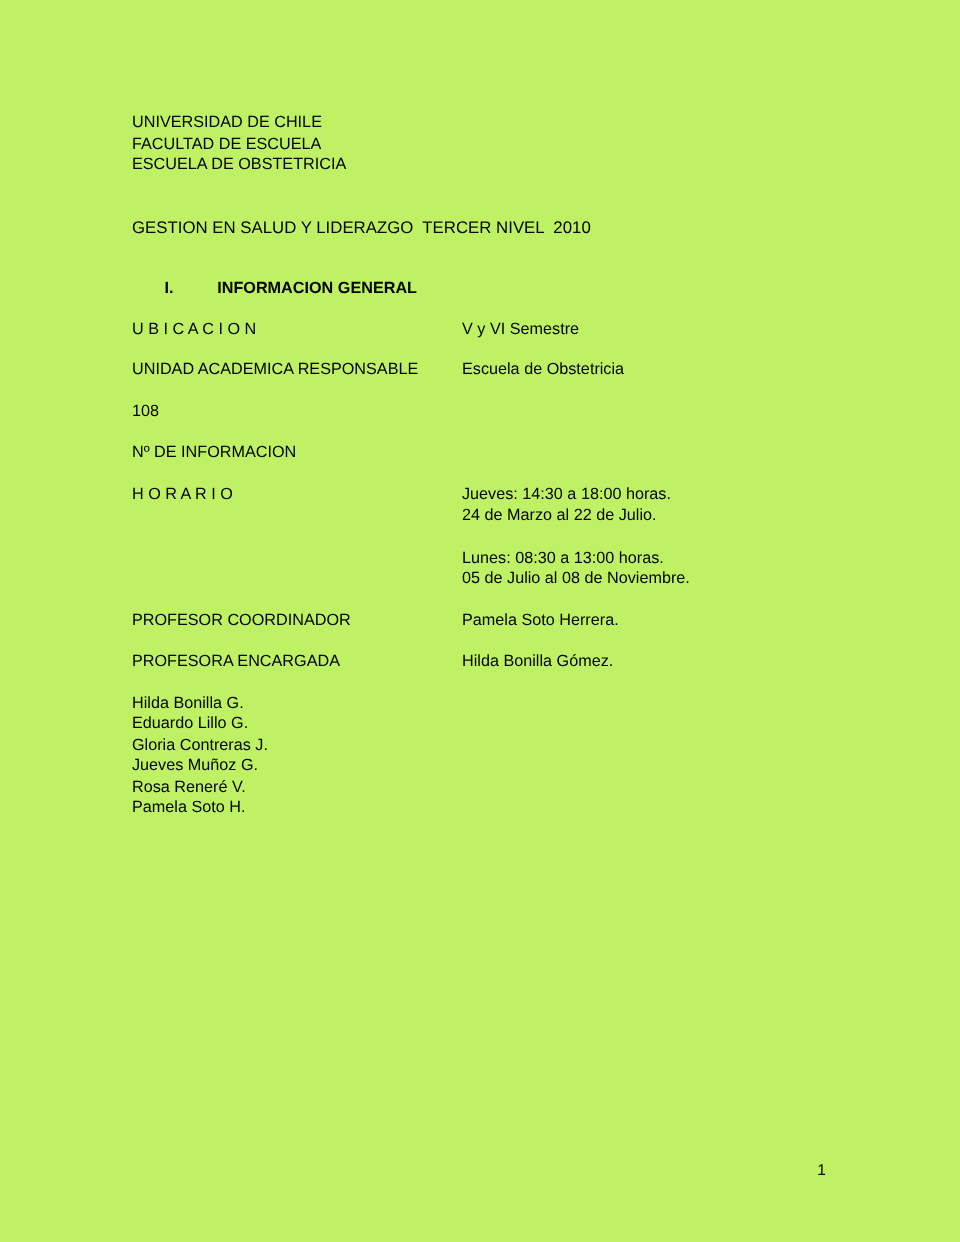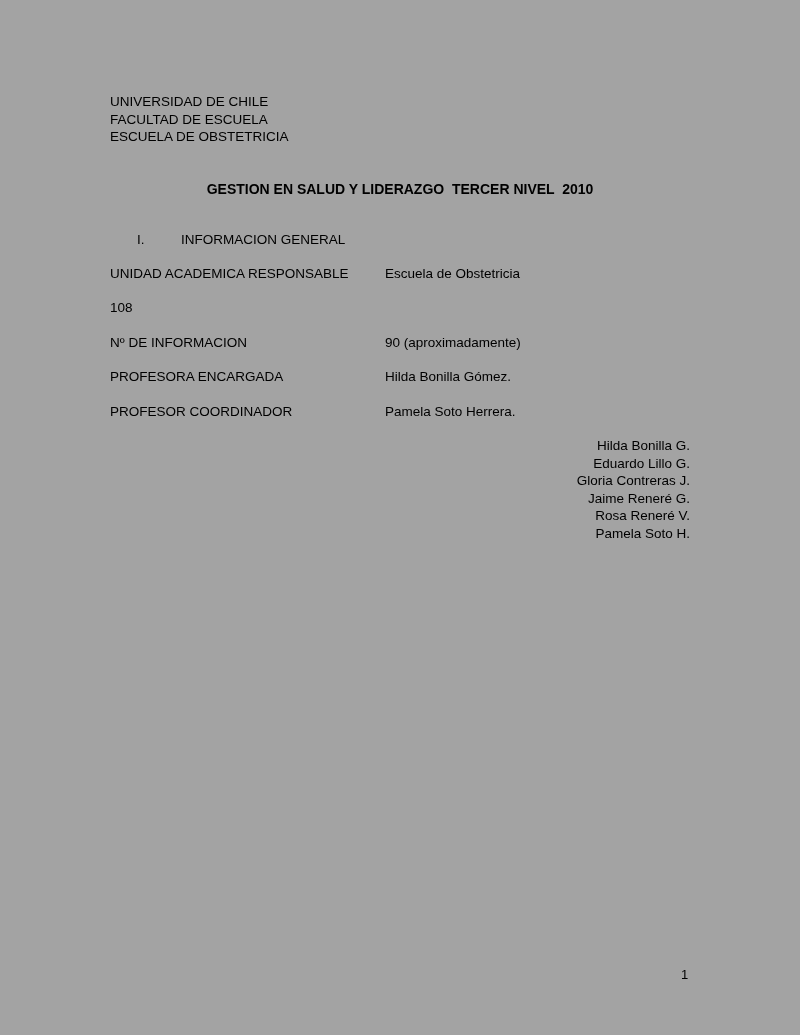--- a/index.html
+++ b/index.html
@@ -14,38 +14,37 @@
     font-family: "Liberation Sans", sans-serif;
     font-size: 13.5px;
     -webkit-font-smoothing: antialiased;
   }
   .page {
     position: relative;
     width: 800px;
     height: 1035px;
     box-sizing: border-box;
     padding: 93px 110px 0 110px;
-    background: #a3a3a3;
+    background: #bef264;
     overflow: hidden;
   }
   .letterhead .lh-line {
     line-height: 17.5px;
     white-space: pre;
   }
   .doc-title {
     margin-top: 34px;
-    text-align: center;
-    font-weight: bold;
+    font-weight: normal;
     font-size: 14px;
     line-height: 18px;
     white-space: pre;
   }
   .section-heading {
     margin-top: 33px;
-    font-weight: normal;
+    font-weight: bold;
     font-size: 13.5px;
     line-height: 17.5px;
   }
   .section-num {
     display: inline-block;
     margin-left: 27px;
     width: 44px;
   }
   .info-rows {
     margin-top: 16.5px;
@@ -65,21 +64,20 @@
     flex: 1;
   }
   .schedule-block {
     line-height: 17.5px;
   }
   .schedule-block.first {
     margin-bottom: 18px;
   }
   .participants div {
     line-height: 17.5px;
-    text-align: right;
   }
   .page-number {
     position: absolute;
     left: 681px;
     top: 967px;
     font-size: 13px;
     line-height: 16px;
   }
 </style>
 </head>
@@ -94,52 +92,68 @@
   </div>
 
   <div class="doc-title">GESTION EN SALUD Y LIDERAZGO  TERCER NIVEL  2010</div>
 
   <div class="section-heading">
     <span class="section-num">I.</span><span>INFORMACION GENERAL</span>
   </div>
 
   <div class="info-rows">
 
+    <div class="info-row">
+      <div class="info-label">U B I C A C I O N</div>
+      <div class="info-value">V y VI Semestre</div>
+    </div>
 
     <div class="info-row">
       <div class="info-label">UNIDAD ACADEMICA RESPONSABLE</div>
       <div class="info-value">Escuela de Obstetricia</div>
     </div>
 
     <div class="info-row">
       <div class="info-value">108</div>
     </div>
 
     <div class="info-row">
       <div class="info-label">Nº DE INFORMACION</div>
-      <div class="info-value">90 (aproximadamente)</div>
     </div>
 
-
     <div class="info-row">
-      <div class="info-label">PROFESORA ENCARGADA</div>
-      <div class="info-value">Hilda Bonilla Gómez.</div>
+      <div class="info-label">H O R A R I O</div>
+      <div class="info-value">
+        <div class="schedule-block first">
+          <div>Jueves: 14:30 a 18:00 horas.</div>
+          <div>24 de Marzo al 22 de Julio.</div>
+        </div>
+        <div class="schedule-block">
+          <div>Lunes: 08:30 a 13:00 horas.</div>
+          <div>05 de Julio al 08 de Noviembre.</div>
+        </div>
+      </div>
     </div>
 
     <div class="info-row">
       <div class="info-label">PROFESOR COORDINADOR</div>
       <div class="info-value">Pamela Soto Herrera.</div>
     </div>
 
     <div class="info-row">
+      <div class="info-label">PROFESORA ENCARGADA</div>
+      <div class="info-value">Hilda Bonilla Gómez.</div>
+    </div>
+
+    <div class="info-row">
       <div class="info-value participants">
         <div>Hilda Bonilla G.</div>
         <div>Eduardo Lillo G.</div>
         <div>Gloria Contreras J.</div>
-        <div>Jaime Reneré G.</div>
+        <div>Jueves Muñoz G.</div>
         <div>Rosa Reneré V.</div>
         <div>Pamela Soto H.</div>
       </div>
     </div>
 
   </div>
 
   <div class="page-number">1</div>
 
 </div>

